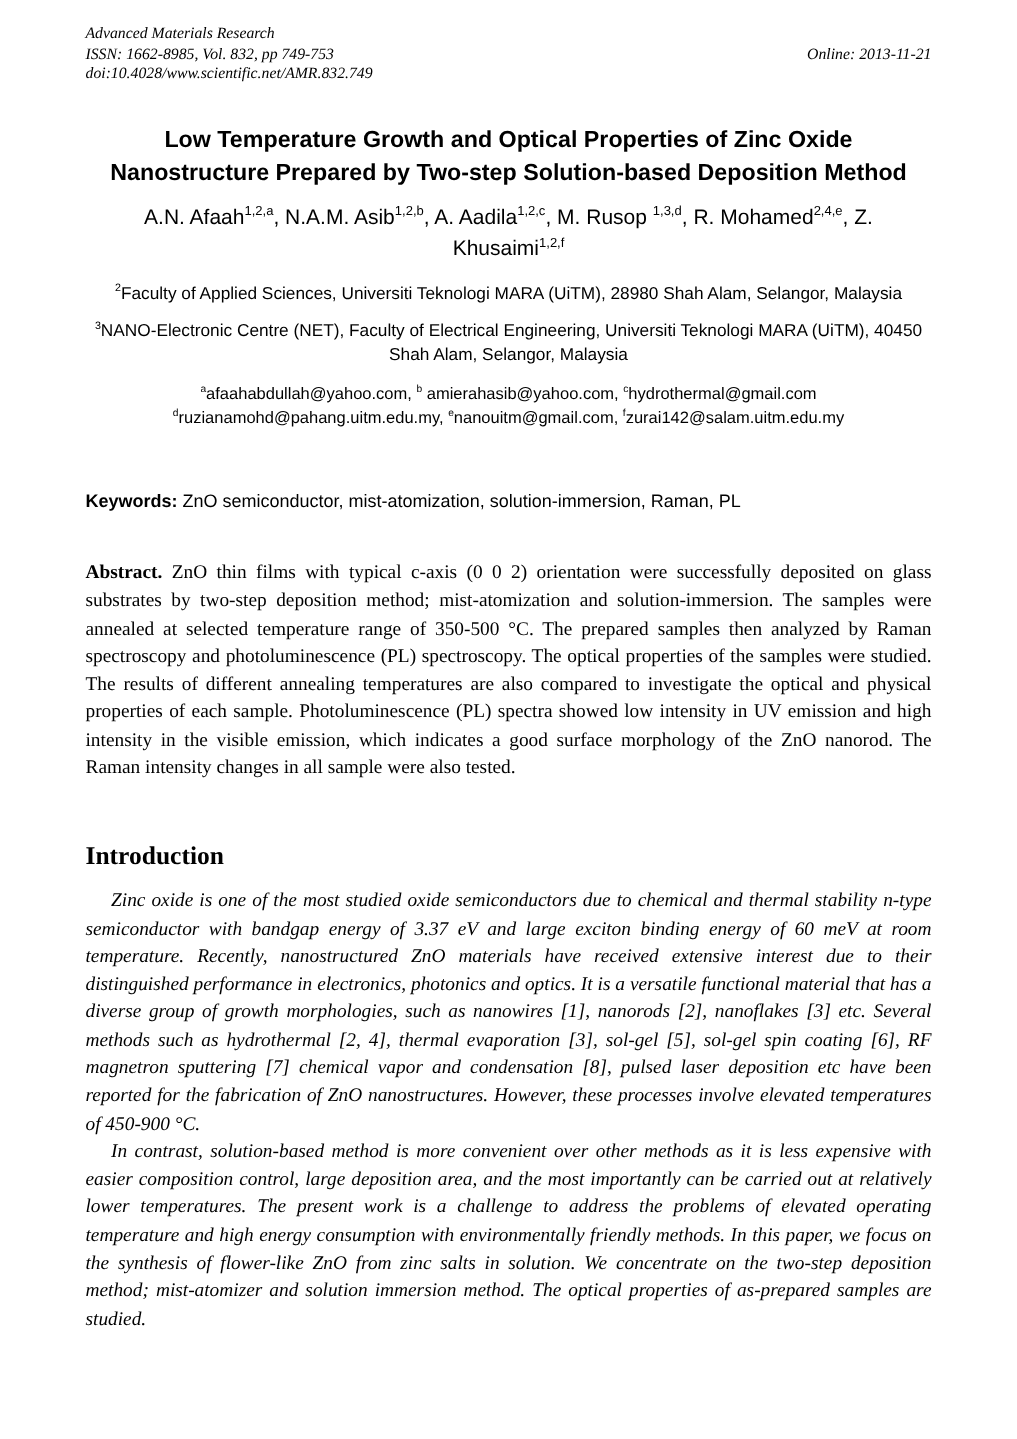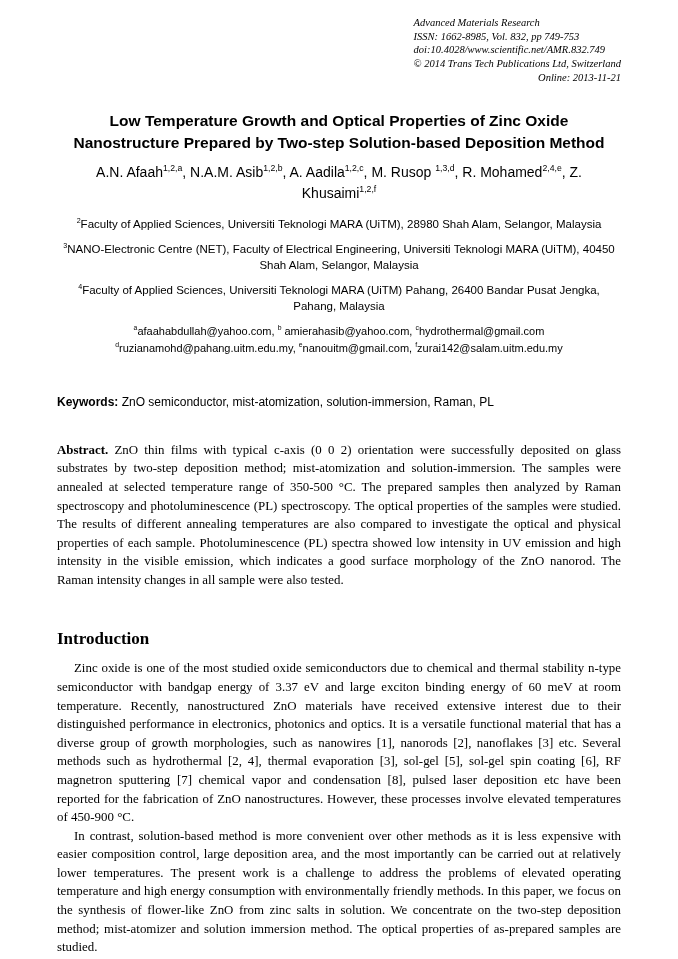--- a/index.html
+++ b/index.html
@@ -9,26 +9,25 @@
     box-sizing: border-box;
     background: #ffffff;
     color: #000000;
     padding: 16px 57px 40px 57px;
     overflow: hidden;
   }
   
   .pub-header {
     display: flex;
     justify-content: space-between;
-    align-items: flex-end;
+    align-items: center;
     font-family: "Liberation Serif", serif;
     font-style: italic;
     font-size: 10.5px;
     line-height: 1.3;
-    flex-direction: column;
   }
   .pub-left div { white-space: nowrap; }
   .pub-right { white-space: nowrap; }
   
   .title {
     font-family: "Liberation Sans", sans-serif;
     font-weight: bold;
     font-size: 15.5px;
     line-height: 1.4;
     text-align: center;
@@ -75,44 +74,42 @@
     text-align: justify;
     margin: 0;
   }
   .abstract { margin-top: 30px; }
   .section-heading {
     font-family: "Liberation Serif", serif;
     font-size: 17px;
     font-weight: bold;
     margin: 40px 0 10px 0;
   }
-  .indent { text-indent: 17px; }
+  .indent { text-indent: 17px; font-style: italic; }
 </style>
 </head>
 <body>
 
 <div class="page">
 
   <div class="pub-header">
     <div class="pub-left">
       <div>Advanced Materials Research</div>
       <div>ISSN: 1662-8985, Vol. 832, pp 749-753</div>
       <div>doi:10.4028/www.scientific.net/AMR.832.749</div>
-      <div>© 2014 Trans Tech Publications Ltd, Switzerland</div>
     </div>
     <div class="pub-right">Online: 2013-11-21</div>
   </div>
 
   <h1 class="title">Low Temperature Growth and Optical Properties of Zinc Oxide Nanostructure Prepared by Two-step Solution-based Deposition Method</h1>
 
   <p class="authors"><span><span>A.N. Afaah</span><sup>1,2,a</sup><span>, </span></span><span><span>N.A.M. Asib</span><sup>1,2,b</sup><span>, </span></span><span><span>A. Aadila</span><sup>1,2,c</sup><span>, </span></span><span><span>M. Rusop </span><sup>1,3,d</sup><span>, </span></span><span><span>R. Mohamed</span><sup>2,4,e</sup><span>, </span></span><span><span>Z. Khusaimi</span><sup>1,2,f</sup><span></span></span></p>
 
   <p class="affil"><sup>2</sup><span>Faculty of Applied Sciences, Universiti Teknologi MARA (UiTM), 28980 Shah Alam, Selangor, Malaysia</span></p>
   <p class="affil"><sup>3</sup><span>NANO-Electronic Centre (NET), Faculty of Electrical Engineering, Universiti Teknologi MARA (UiTM), 40450 Shah Alam, Selangor, Malaysia</span></p>
-  <p class="affil"><sup>4</sup><span>Faculty of Applied Sciences, Universiti Teknologi MARA (UiTM) Pahang, 26400 Bandar Pusat Jengka, Pahang, Malaysia</span></p>
 
   <p class="emails"><span><sup>a</sup><span>afaahabdullah@yahoo.com, </span></span><span><sup>b</sup><span> amierahasib@yahoo.com, </span></span><span><sup>c</sup><span>hydrothermal@gmail.com</span></span><br>
   <span><sup>d</sup><span>ruzianamohd@pahang.uitm.edu.my, </span></span><span><sup>e</sup><span>nanouitm@gmail.com, </span></span><span><sup>f</sup><span>zurai142@salam.uitm.edu.my</span></span></p>
 
   <p class="keywords"><b>Keywords:</b><span> ZnO semiconductor, mist-atomization, solution-immersion, Raman, PL</span></p>
 
   <p class="body-text abstract"><b>Abstract.</b><span> ZnO thin films with typical c-axis (0 0 2) orientation were successfully deposited on glass substrates by two-step deposition method; mist-atomization and solution-immersion. The samples were annealed at selected temperature range of 350-500 °C. The prepared samples then analyzed by Raman spectroscopy and photoluminescence (PL) spectroscopy. The optical properties of the samples were studied. The results of different annealing temperatures are also compared to investigate the optical and physical properties of each sample. Photoluminescence (PL) spectra showed low intensity in UV emission and high intensity in the visible emission, which indicates a good surface morphology of the ZnO nanorod. The Raman intensity changes in all sample were also tested.</span></p>
 
   <h2 class="section-heading">Introduction</h2>
 

